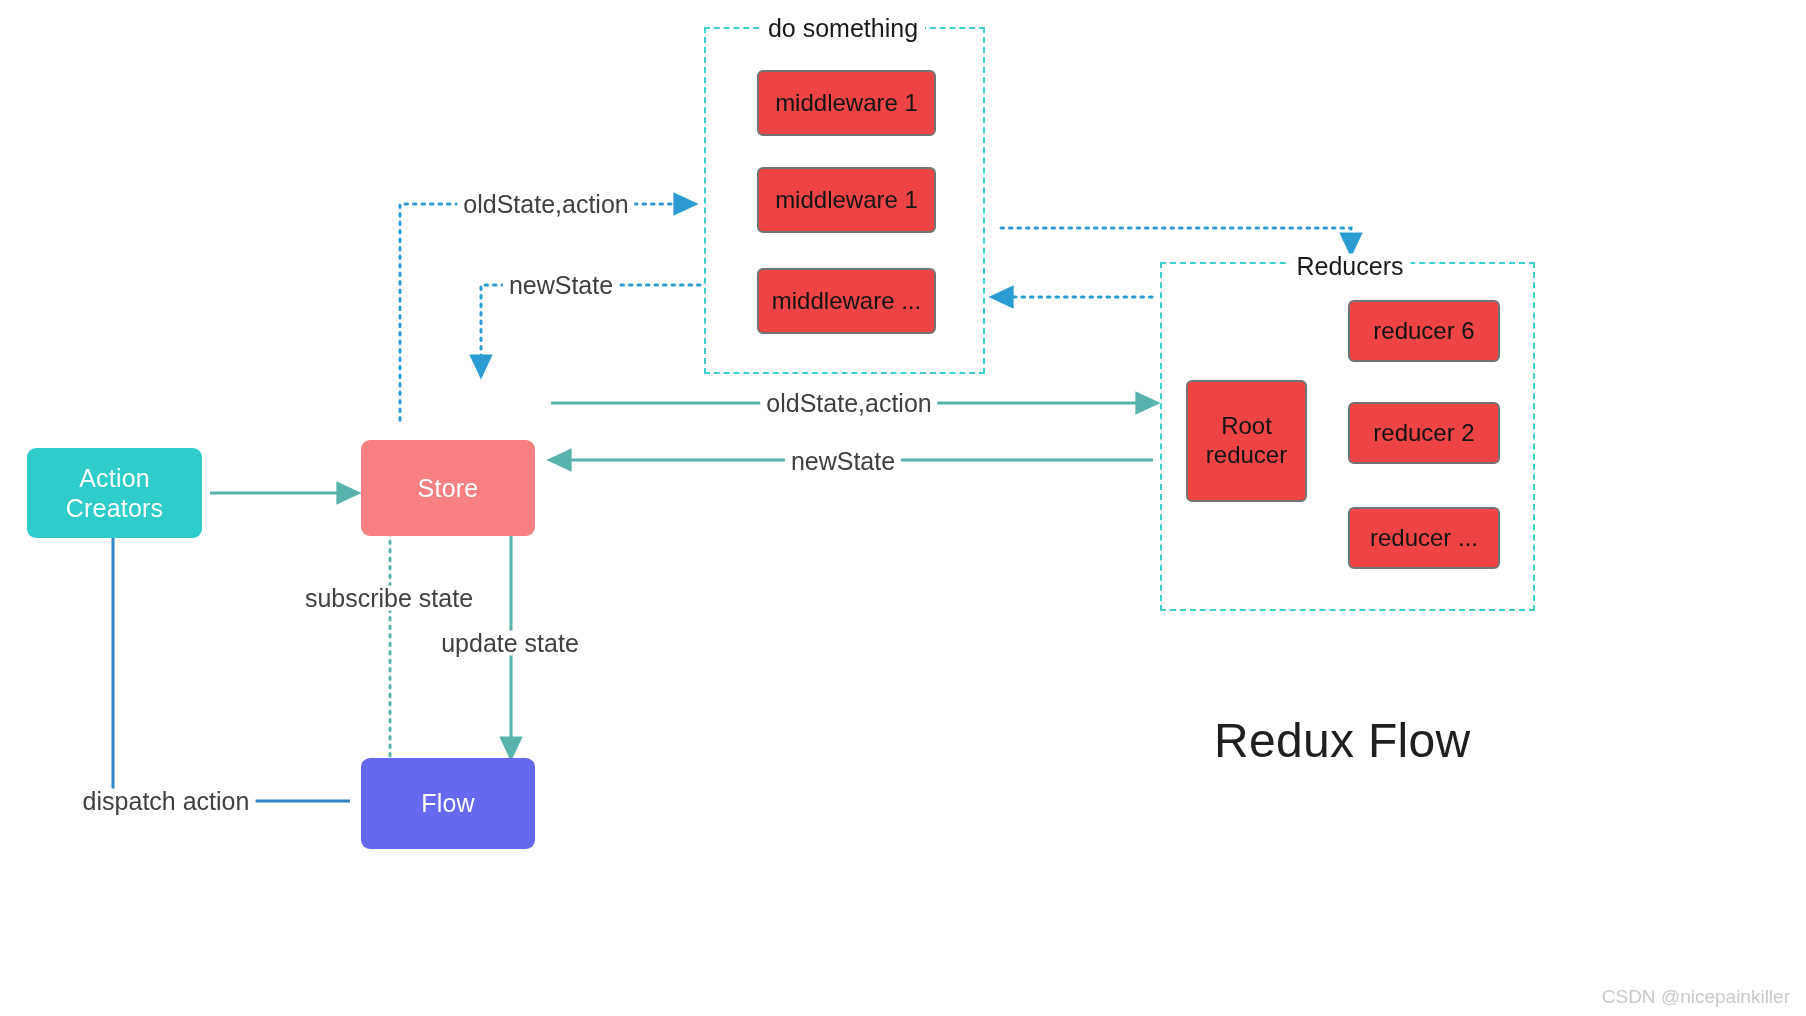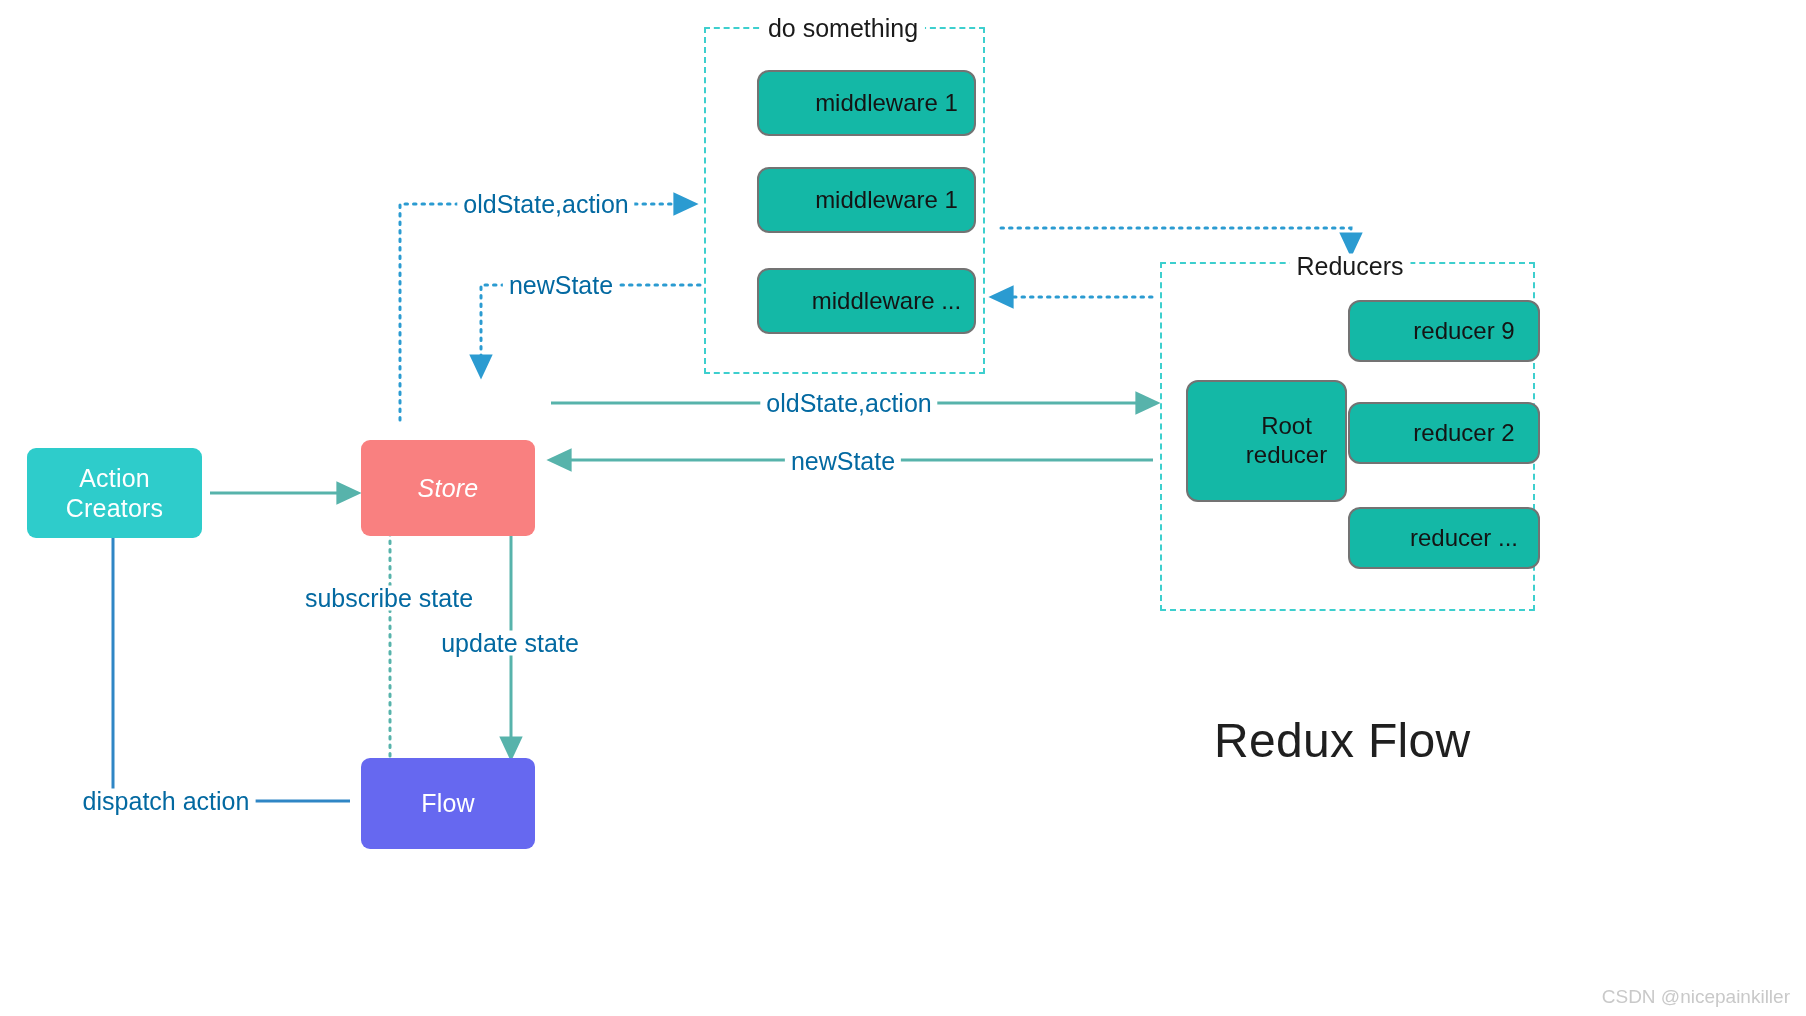--- a/index.html
+++ b/index.html
@@ -39,42 +39,40 @@
     line-height: 1.22;
     letter-spacing: .2px;
   }
   .node.action-creators {
     left: 27px;  top: 448px;  width: 175px; height: 90px;
     background: #2ECCCB;
   }
   .node.store {
     left: 361px; top: 440px;  width: 174px; height: 96px;
     background: #F98080;
-    font-style: italic;
   }
   .node.view {
     left: 361px; top: 758px;  width: 174px; height: 91px;
     background: #6366F1;
     background: #6668F0;
   }
 
   
   .gbox {
     position: absolute;
     display: flex;
     align-items: center;
     justify-content: center;
     text-align: center;
-    background: #14b8a6;
+    background: #ef4444;
     border: 2px solid #737373;
-    border-radius: 12px;
+    border-radius: 6px;
     color: #141414;
     font-size: 24px;
     line-height: 1.2;
-    padding-left: 40px;
   }
   .mw1  { left: 757px;  top: 70px;  width: 175px; height: 62px; }
   .mw2  { left: 757px;  top: 167px; width: 175px; height: 62px; }
   .mw3  { left: 757px;  top: 268px; width: 175px; height: 62px; }
   .rootreducer { left: 1186px; top: 380px; width: 117px; height: 118px; }
   .rd1 { left: 1348px; top: 300px; width: 148px; height: 58px; }
   .rd2 { left: 1348px; top: 402px; width: 148px; height: 58px; }
   .rd3 { left: 1348px; top: 507px; width: 148px; height: 58px; }
 
   
@@ -99,21 +97,21 @@
   }
   .group-label.do-something { left: 843px;  top: 28px; }
   .group-label.reducers     { left: 1350px; top: 266px; }
 
   
   .elabel {
     position: absolute;
     background: #ffffff;
     padding: 0 6px;
     font-size: 25px;
-    color: #0369a1;
+    color: #404040;
     white-space: nowrap;
     transform: translate(-50%, -50%);
     line-height: 1;
   }
   .elabel.oldstate-top   { left: 546px;  top: 204px; }
   .elabel.newstate-top   { left: 561px;  top: 285px; }
   .elabel.oldstate-mid   { left: 849px;  top: 403px; }
   .elabel.newstate-mid   { left: 843px;  top: 461px; }
   .elabel.subscribe      { left: 389px;  top: 598px; }
   .elabel.update         { left: 510px;  top: 643px; }
@@ -215,21 +213,21 @@
     <span>
       <span>Root</span><br>
       <span>reducer</span>
     </span>
   </div>
 
   <div class="gbox mw3">
     <span>middleware ...</span>
   </div>
   <div class="gbox rd1">
-    <span>reducer 9</span>
+    <span>reducer 6</span>
   </div>
   <div class="gbox rd2">
     <span>reducer 2</span>
   </div>
   <div class="gbox rd3">
     <span>reducer ...</span>
   </div>
 
   <div class="node action-creators">
     <span>

